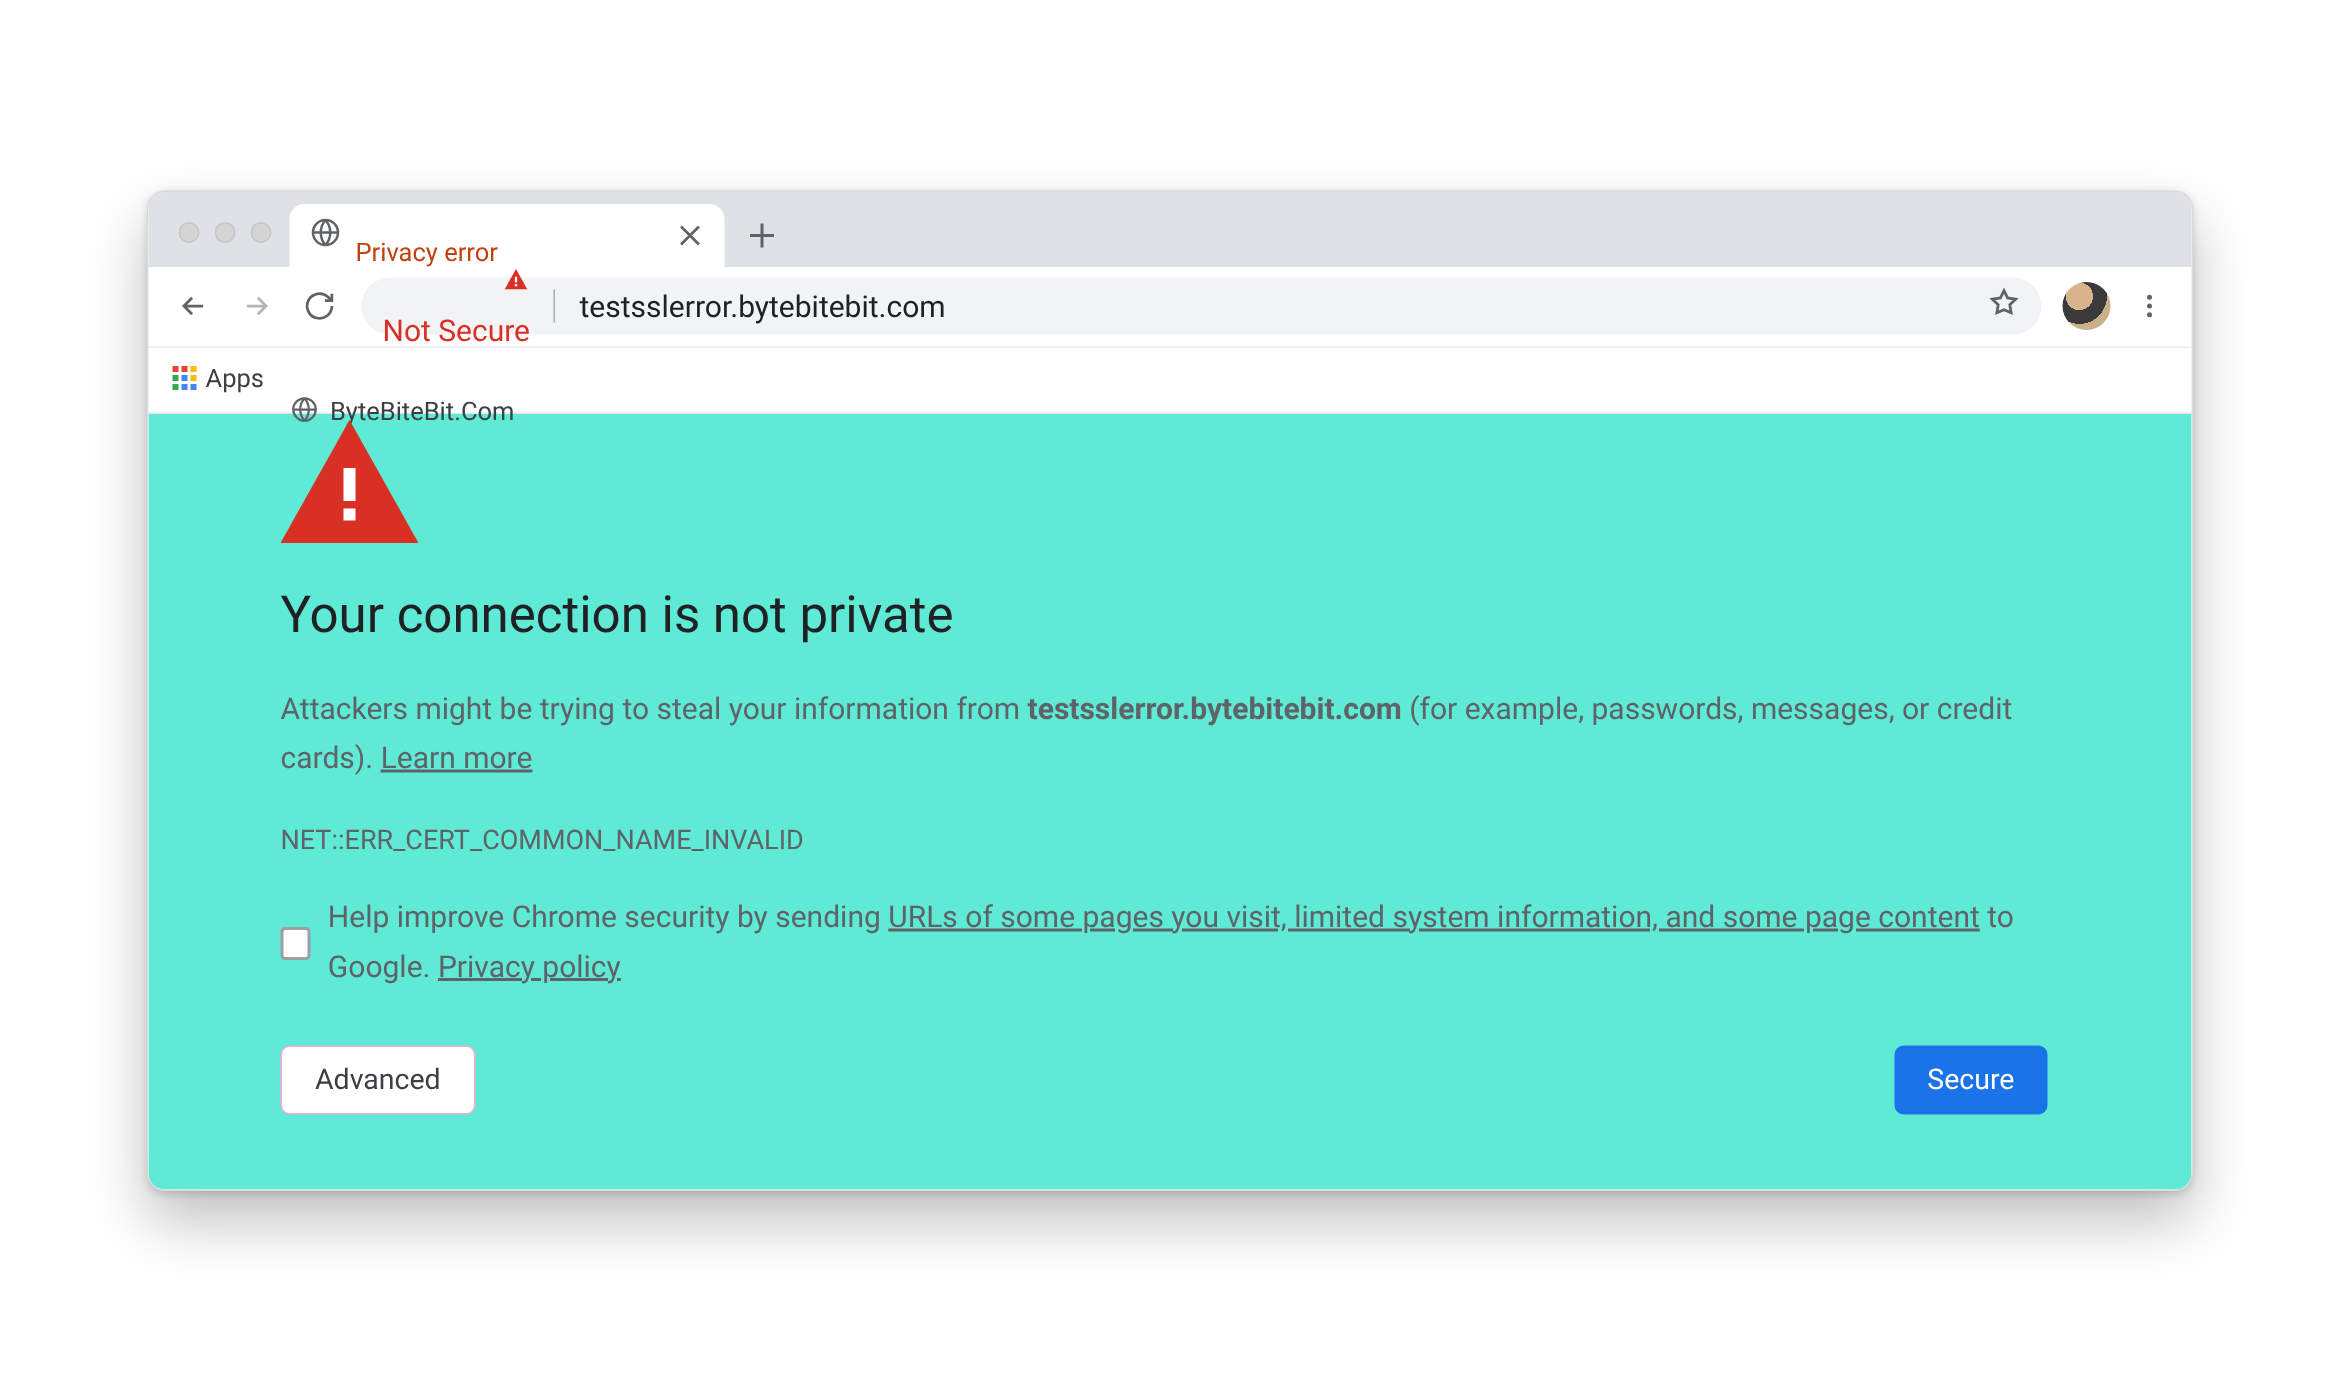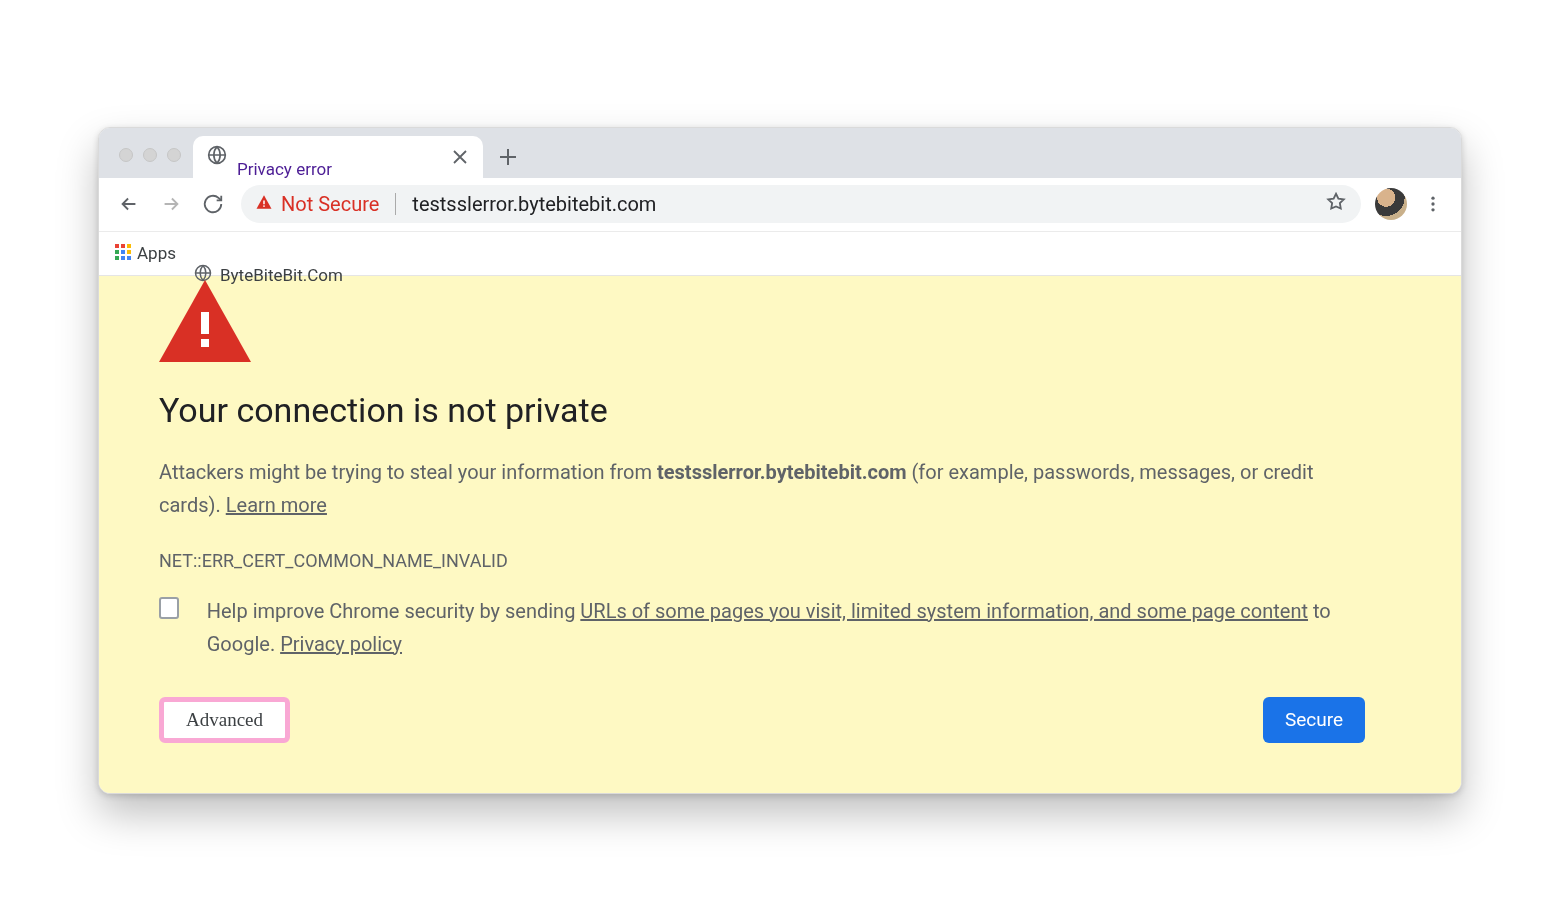--- a/index.html
+++ b/index.html
@@ -46,21 +46,21 @@
     border-radius: 10px 10px 0 0;
     display: flex;
     align-items: center;
     padding: 0 14px;
     gap: 10px;
     min-width: 290px;
     position: relative;
   }
   .tab-title {
     font-size: 17px;
-    color: #4c1d95;
+    color: #c2410c;
     flex: 1;
     margin-top: 24px;
   }
   .close-x {
     width: 18px; height: 18px;
     display: flex; align-items: center; justify-content: center;
     color: #5f6368;
     font-size: 18px;
     cursor: pointer;
   }
@@ -97,20 +97,21 @@
     display: flex;
     align-items: center;
     padding: 0 14px;
     gap: 10px;
     font-size: 20px;
   }
   .not-secure-wrap {
     display: flex;
     align-items: flex-end;
     gap: 8px;
+    flex-direction: column;
   }
   .not-secure-text {
     color: #d93025;
     font-size: 20px;
   }
   .vbar {
     width: 1px; height: 22px;
     background: #aaa;
     margin: 0 6px;
   }
@@ -160,22 +161,22 @@
   .apps-grid span { width:4px; height:4px; }
   .ag-r{background:#ea4335;} .ag-y{background:#fbbc05;} .ag-g{background:#34a853;} .ag-b{background:#4285f4;}
   .bookmark-item {
     display: flex; align-items: center; gap: 8px;
     font-size: 17px; color: #3c4043;
     cursor: pointer;
     margin-top: 44px;
   }
   
   .content {
-    padding: 4px 96px 50px 60px;
-    background: #fef9c3;
+    padding: 4px 96px 50px 88px;
+    background: #5eead4;
     min-height: 500px;
   }
   .warn-triangle {
     margin-top: 0px;
     margin-bottom: 28px;
   }
   .warn-triangle svg { display:block; }
   h1.page-title {
     font-size: 34px;
     font-weight: 400;
@@ -190,22 +191,22 @@
   }
   .desc .bold-domain { font-weight: 700; color: #5f6368; }
   .desc .link { text-decoration: underline; cursor: pointer; color:#5f6368; }
   .errcode {
     font-size: 18px;
     color: #5f6368;
     margin-bottom: 24px;
   }
   .opt-row {
     display: flex;
-    align-items: flex-start;
-    gap: 28px;
+    align-items: center;
+    gap: 12px;
     margin-bottom: 36px;
   }
   .checkbox {
     width: 22px; height: 22px;
     border: 2px solid #9aa0a6;
     border-radius: 3px;
     background: #fff;
     margin-top: 2px;
     cursor: pointer;
   }
@@ -222,24 +223,23 @@
   }
   .btn {
     height: 46px;
     padding: 0 22px;
     border-radius: 6px;
     font-size: 19px;
     display: flex; align-items: center; justify-content: center;
     cursor: pointer;
   }
   .btn-secondary {
-    border: 5px solid #f9a8d4;
+    border: 1px solid #f9a8d4;
     color: #3c4043;
     background: #fff;
-    font-family: Liberation Serif, serif;
   }
   .btn-primary {
     background: #1a73e8;
     color: #fff;
     border: none;
   }
 </style>
 </head>
 <body>
 

